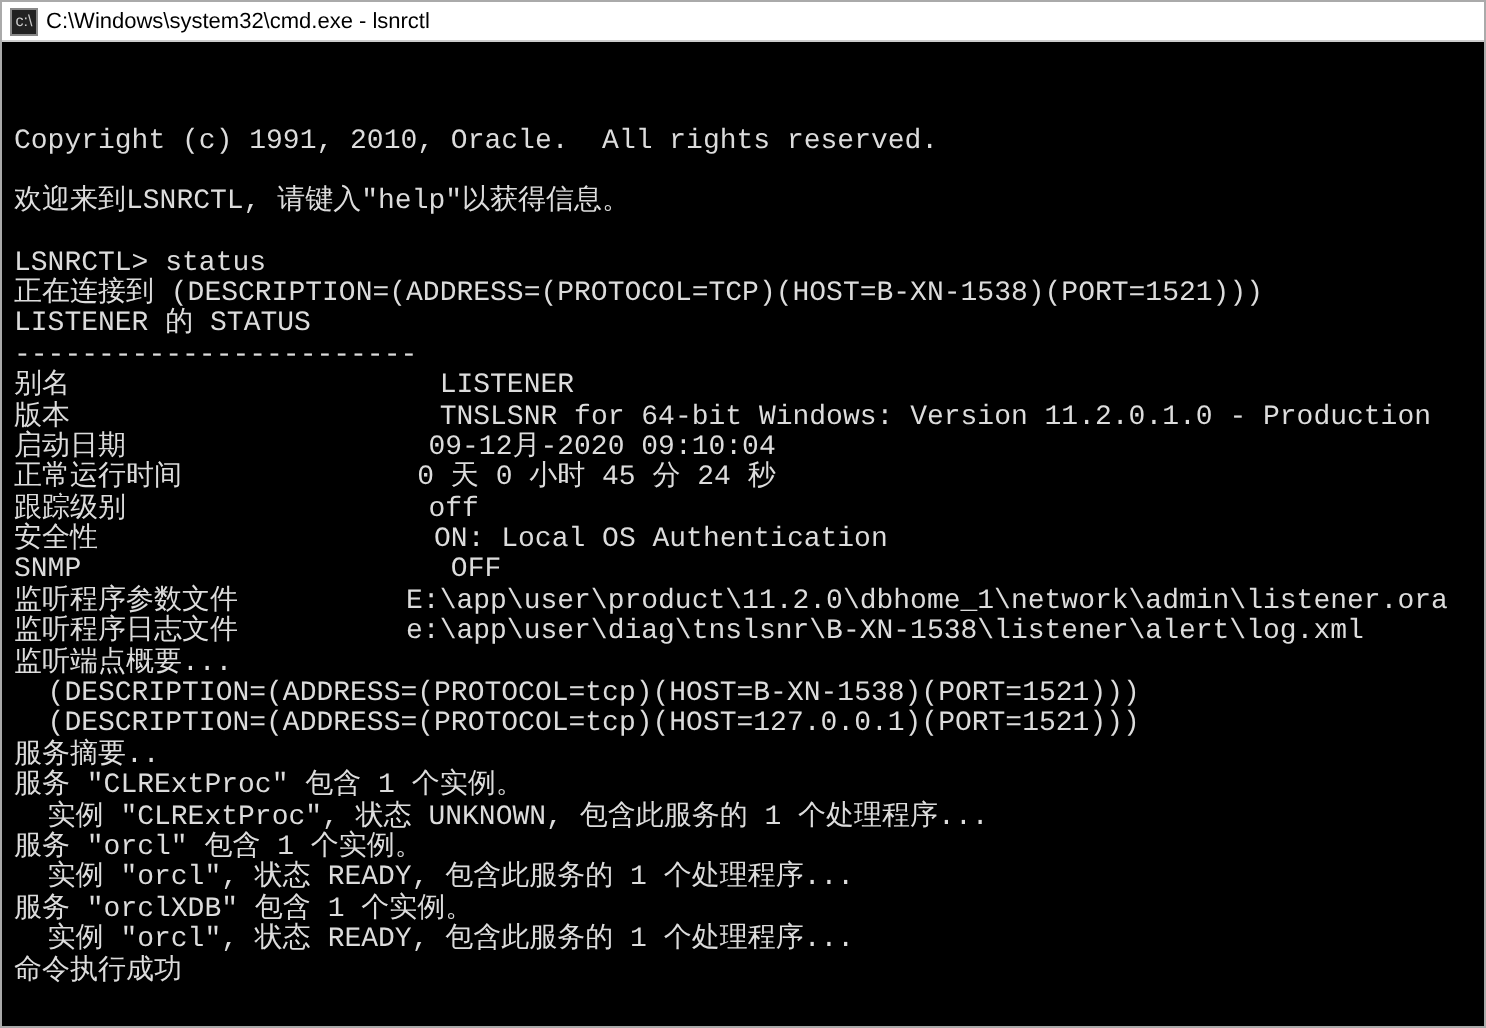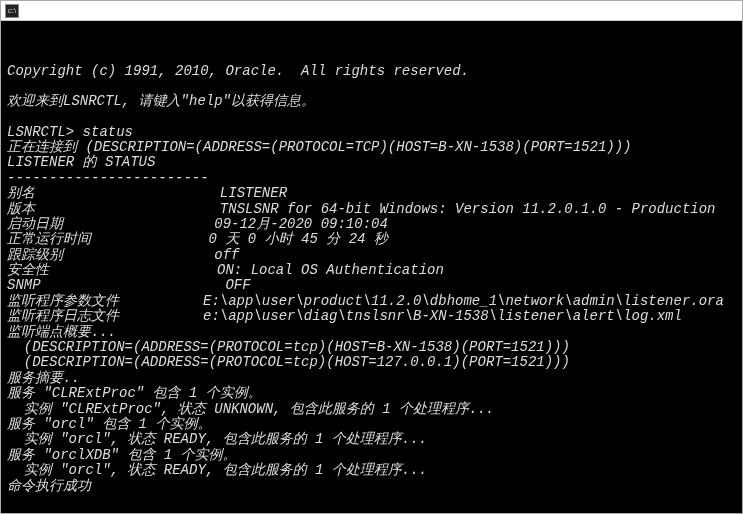--- a/index.html
+++ b/index.html
@@ -49,27 +49,27 @@
       color: #dcdcdc;
       font-family: "NSimSun", "SimSun", "Courier New", monospace;
       font-size: 14px;
       line-height: 1.1;
       padding: 12px 6px 2px 6px;
       white-space: pre;
       overflow: hidden;
     }
     .line {
       min-height: 15px;
-      font-style: italic;
     }
   </style>
 </head>
 <body>
 
 <div class="window">
   <div class="title-bar">
     <span class="title-icon">c:\</span>
+    <span>C:\Windows\system32\cmd.exe - lsnrctl</span>
   </div>
   <div class="terminal">
     <div id="terminal-lines"><div class="line">Copyright (c) 1991, 2010, Oracle.  All rights reserved.</div><div class="line"></div><div class="line">欢迎来到LSNRCTL, 请键入"help"以获得信息。</div><div class="line"></div><div class="line">LSNRCTL&gt; status</div><div class="line">正在连接到 (DESCRIPTION=(ADDRESS=(PROTOCOL=TCP)(HOST=B-XN-1538)(PORT=1521)))</div><div class="line">LISTENER 的 STATUS</div><div class="line">------------------------</div><div class="line">别名                      LISTENER</div><div class="line">版本                      TNSLSNR for 64-bit Windows: Version 11.2.0.1.0 - Production</div><div class="line">启动日期                  09-12月-2020 09:10:04</div><div class="line">正常运行时间              0 天 0 小时 45 分 24 秒</div><div class="line">跟踪级别                  off</div><div class="line">安全性                    ON: Local OS Authentication</div><div class="line">SNMP                      OFF</div><div class="line">监听程序参数文件          E:\app\user\product\11.2.0\dbhome_1\network\admin\listener.ora</div><div class="line">监听程序日志文件          e:\app\user\diag\tnslsnr\B-XN-1538\listener\alert\log.xml</div><div class="line">监听端点概要...</div><div class="line">  (DESCRIPTION=(ADDRESS=(PROTOCOL=tcp)(HOST=B-XN-1538)(PORT=1521)))</div><div class="line">  (DESCRIPTION=(ADDRESS=(PROTOCOL=tcp)(HOST=127.0.0.1)(PORT=1521)))</div><div class="line">服务摘要..</div><div class="line">服务 "CLRExtProc" 包含 1 个实例。</div><div class="line">  实例 "CLRExtProc", 状态 UNKNOWN, 包含此服务的 1 个处理程序...</div><div class="line">服务 "orcl" 包含 1 个实例。</div><div class="line">  实例 "orcl", 状态 READY, 包含此服务的 1 个处理程序...</div><div class="line">服务 "orclXDB" 包含 1 个实例。</div><div class="line">  实例 "orcl", 状态 READY, 包含此服务的 1 个处理程序...</div><div class="line">命令执行成功</div></div>
     
   </div>
 </div>
 
 </body></html>

